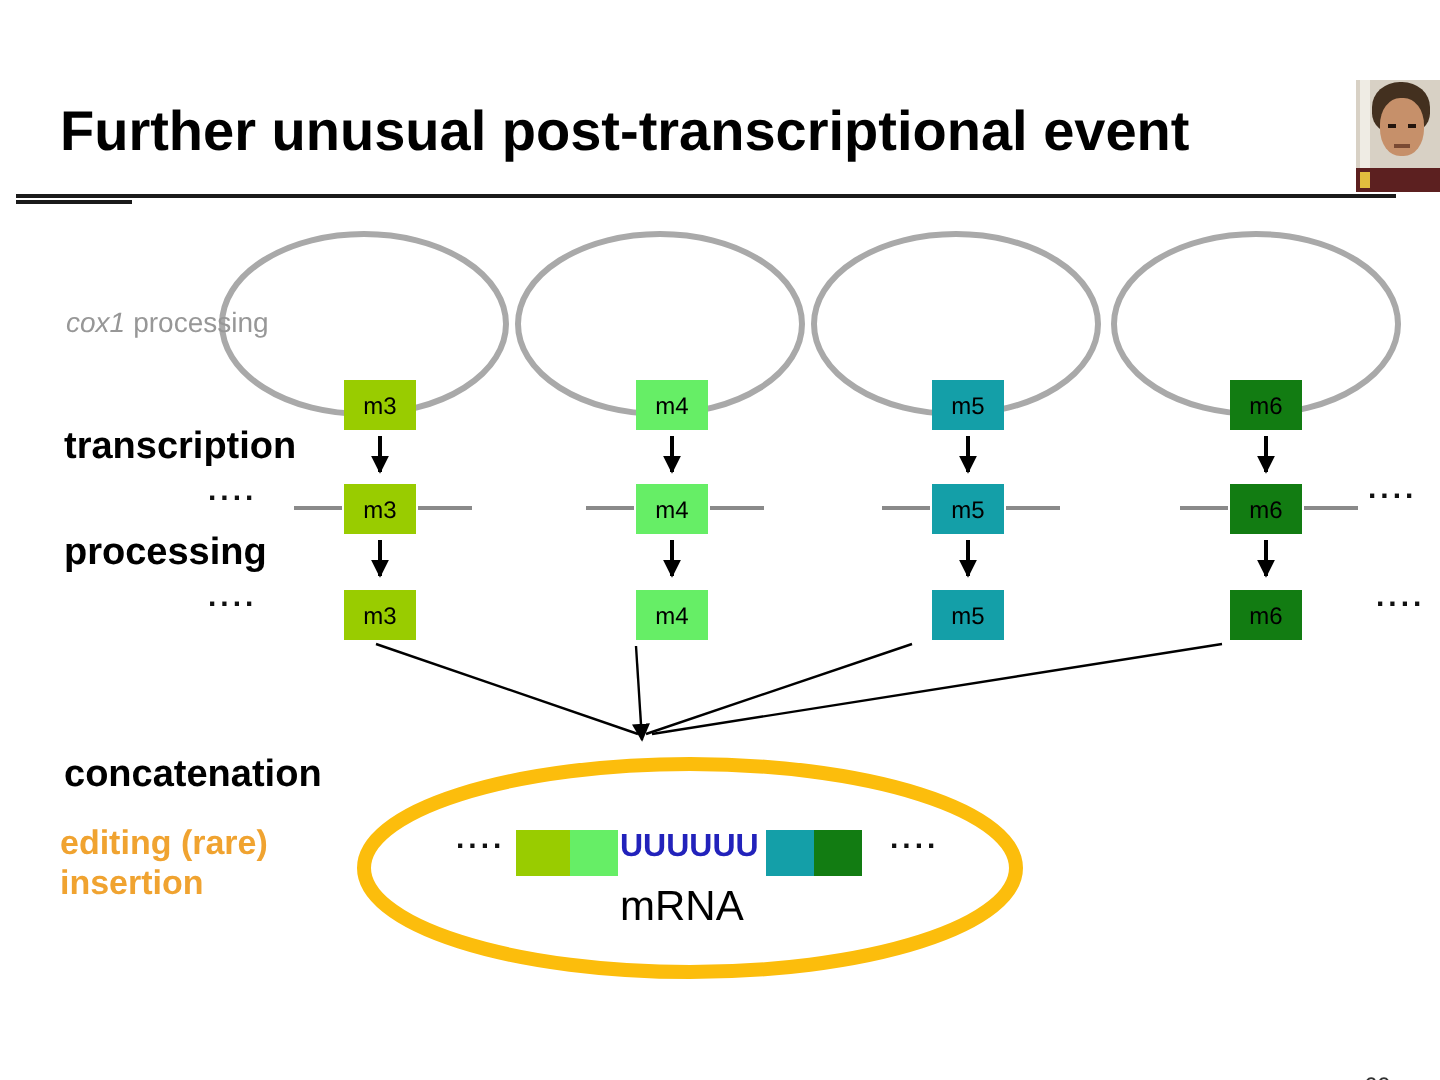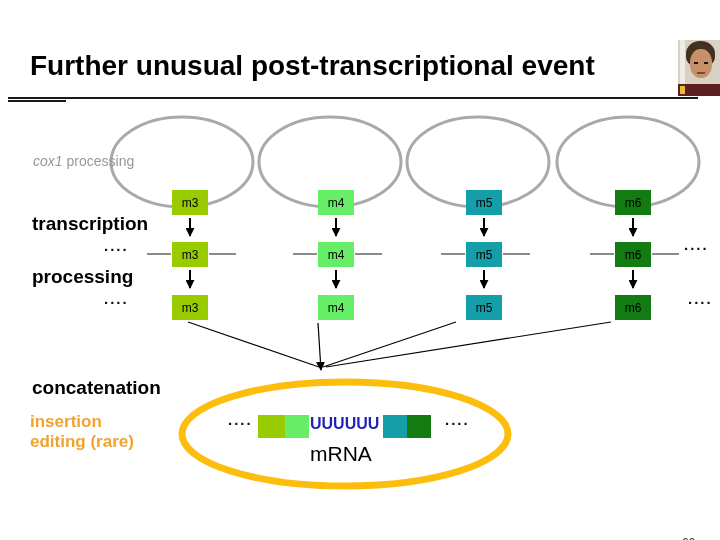--- a/index.html
+++ b/index.html
@@ -144,22 +144,22 @@
   <div class="mbox col3 row3" style="background-color: rgb(20, 159, 168);">m5</div>
   <div class="mbox col4 row3" style="background-color: rgb(18, 124, 18);">m6</div>
 
   <div class="lbl chromo-lbl">
     <span class="gene">cox1</span><span>processing</span>
   </div>
   <div class="lbl stage transcription">transcription</div>
   <div class="lbl stage processing">processing</div>
   <div class="lbl stage concatenation">concatenation</div>
   <div class="lbl insertion" style="color: rgb(240, 163, 48);">
+    <div>editing (rare)</div>
     <div>insertion</div>
-    <div>editing (rare)</div>
   </div>
 
   <div class="dots d-proc1">....</div>
   <div class="dots d-proc2">....</div>
   <div class="dots d-r2">....</div>
   <div class="dots d-r3">....</div>
   <div class="dots d-mleft">....</div>
   <div class="dots d-mright">....</div>
 
   <div class="seg s1" style="background-color: rgb(153, 204, 0);"></div>

